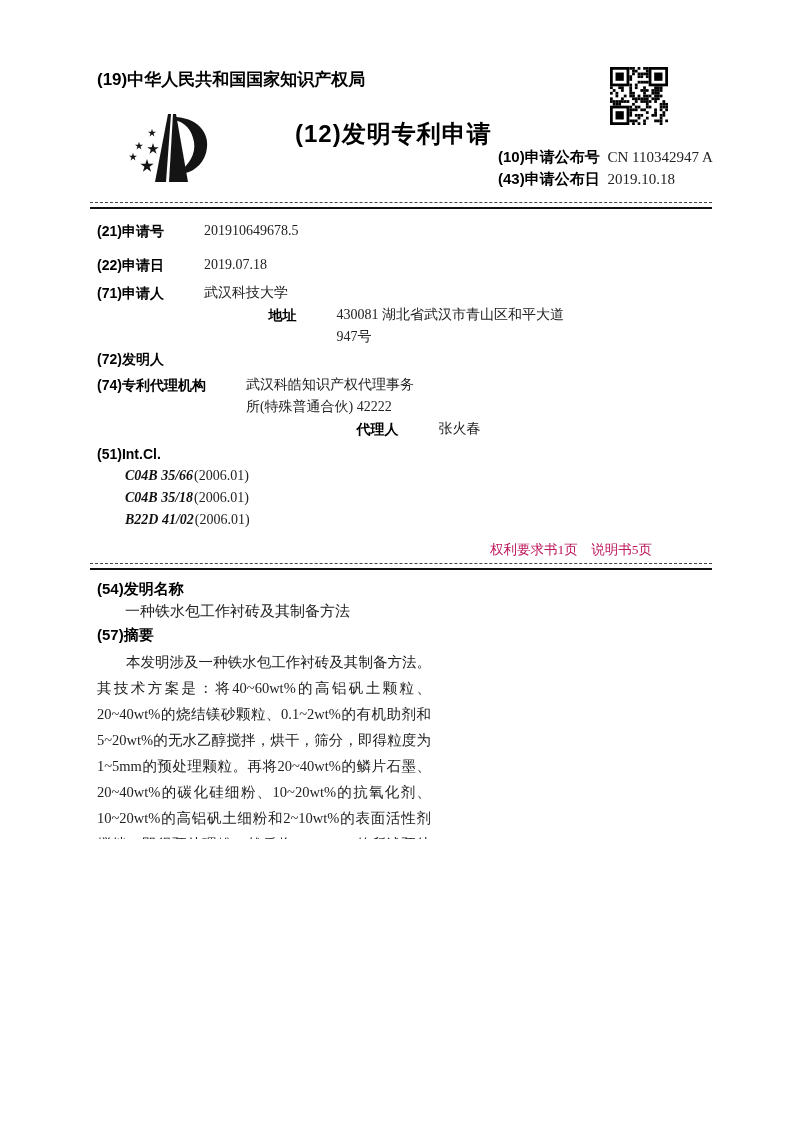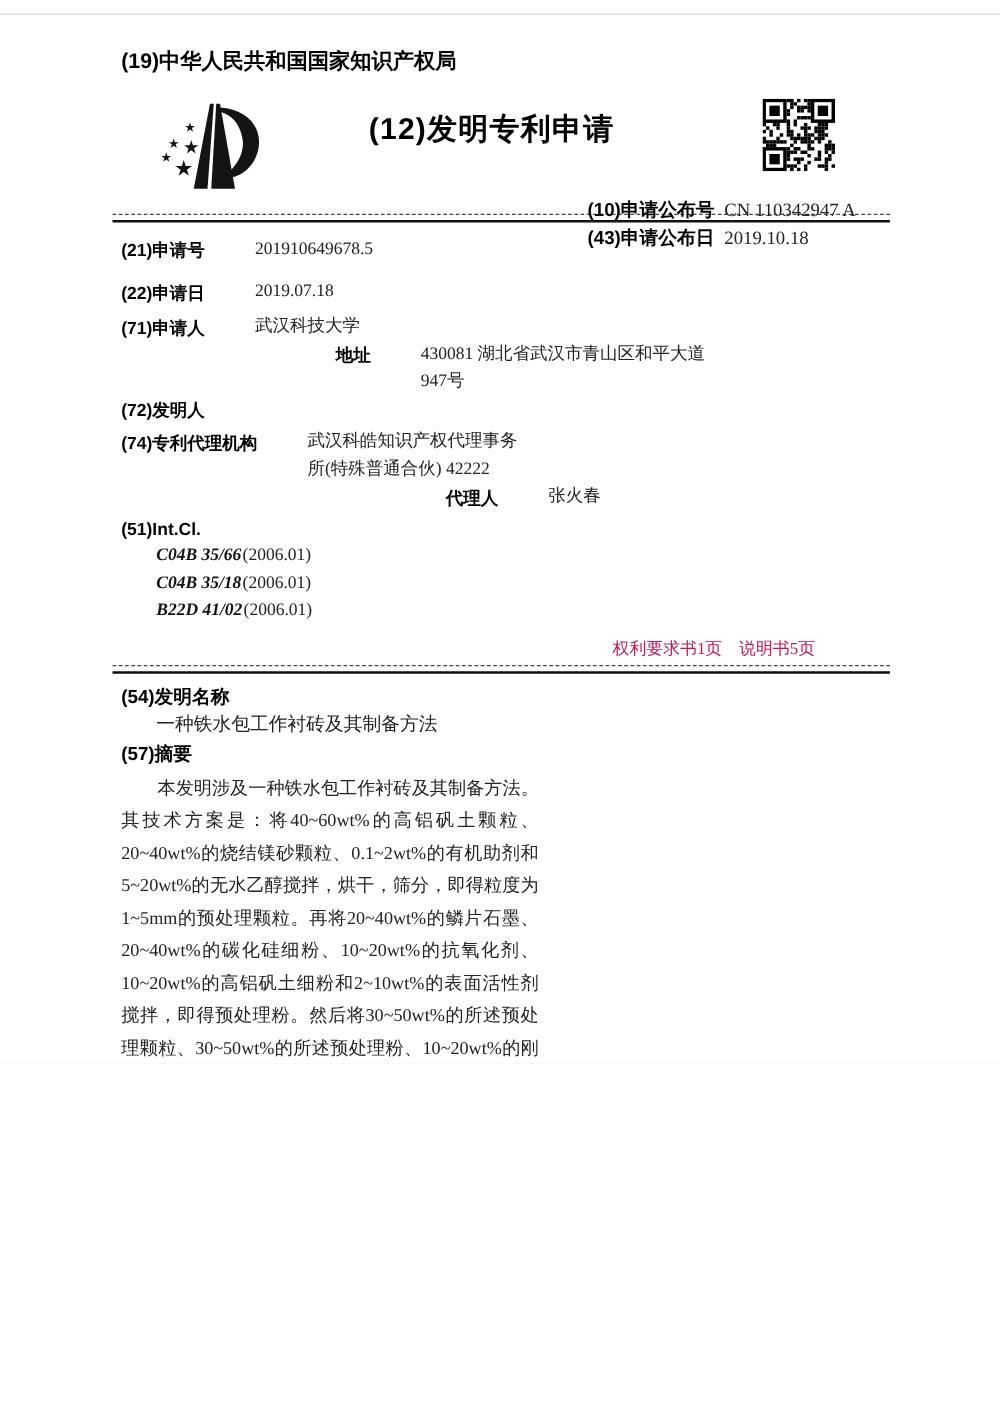--- a/index.html
+++ b/index.html
@@ -1,42 +1,41 @@
 <!DOCTYPE html>
 <html><head>
 <meta charset="utf-8">
 <style>
   html,body{margin:0;padding:0;background:#fff;}
   .page{
     position:relative;
     width:800px;height:839px;
     background:#fff;
     box-sizing:border-box;
-    padding:26px 88px 0 90px;
+    padding:69px 88px 0 90px;
     outline:1px solid #ddd;
     font-family:"Liberation Serif", serif;
     color:#1a1a1a;
     overflow:hidden;
-    margin-top:12px;
   }
   .office-line{
     font-family:"Liberation Sans", sans-serif;
     font-weight:bold;font-size:17px;line-height:22px;color:#000;
     margin-left:7px;
   }
   .logo-row{position:relative;margin-top:13px;height:90px;}
   .logo{position:absolute;left:28px;top:0;width:112px;height:90px;}
   .doc-type{
     position:absolute;left:205px;top:14px;
     font-family:"Liberation Sans", sans-serif;
     font-weight:bold;font-size:24px;color:#000;letter-spacing:1px;
   }
   .qr{position:absolute;top:67px;right:132px;width:58px;height:58px;}
   .pub-block{
-    position:absolute;top:146px;left:470px;white-space:nowrap;
+    position:absolute;top:146px;left:498px;white-space:nowrap;
     font-size:15px;line-height:22px;
   }
   .pub-row .lbl{font-family:"Liberation Sans", sans-serif;font-weight:bold;color:#000;}
   .pub-row .val{font-family:"Liberation Serif", serif;color:#222;margin-left:4px;}
   .rule{height:4px;border-top:1px dashed #444;border-bottom:2px solid #101010;}
   .rule-1{margin-top:8px;}
   .rule-2{margin-top:3px;}
   .biblio{margin-top:11px;margin-left:7px;font-size:14px;line-height:22px;}
   .row{display:flex;align-items:flex-start;gap:32px;}
   .lblb{font-family:"Liberation Sans", sans-serif;font-weight:bold;color:#000;white-space:nowrap;}

